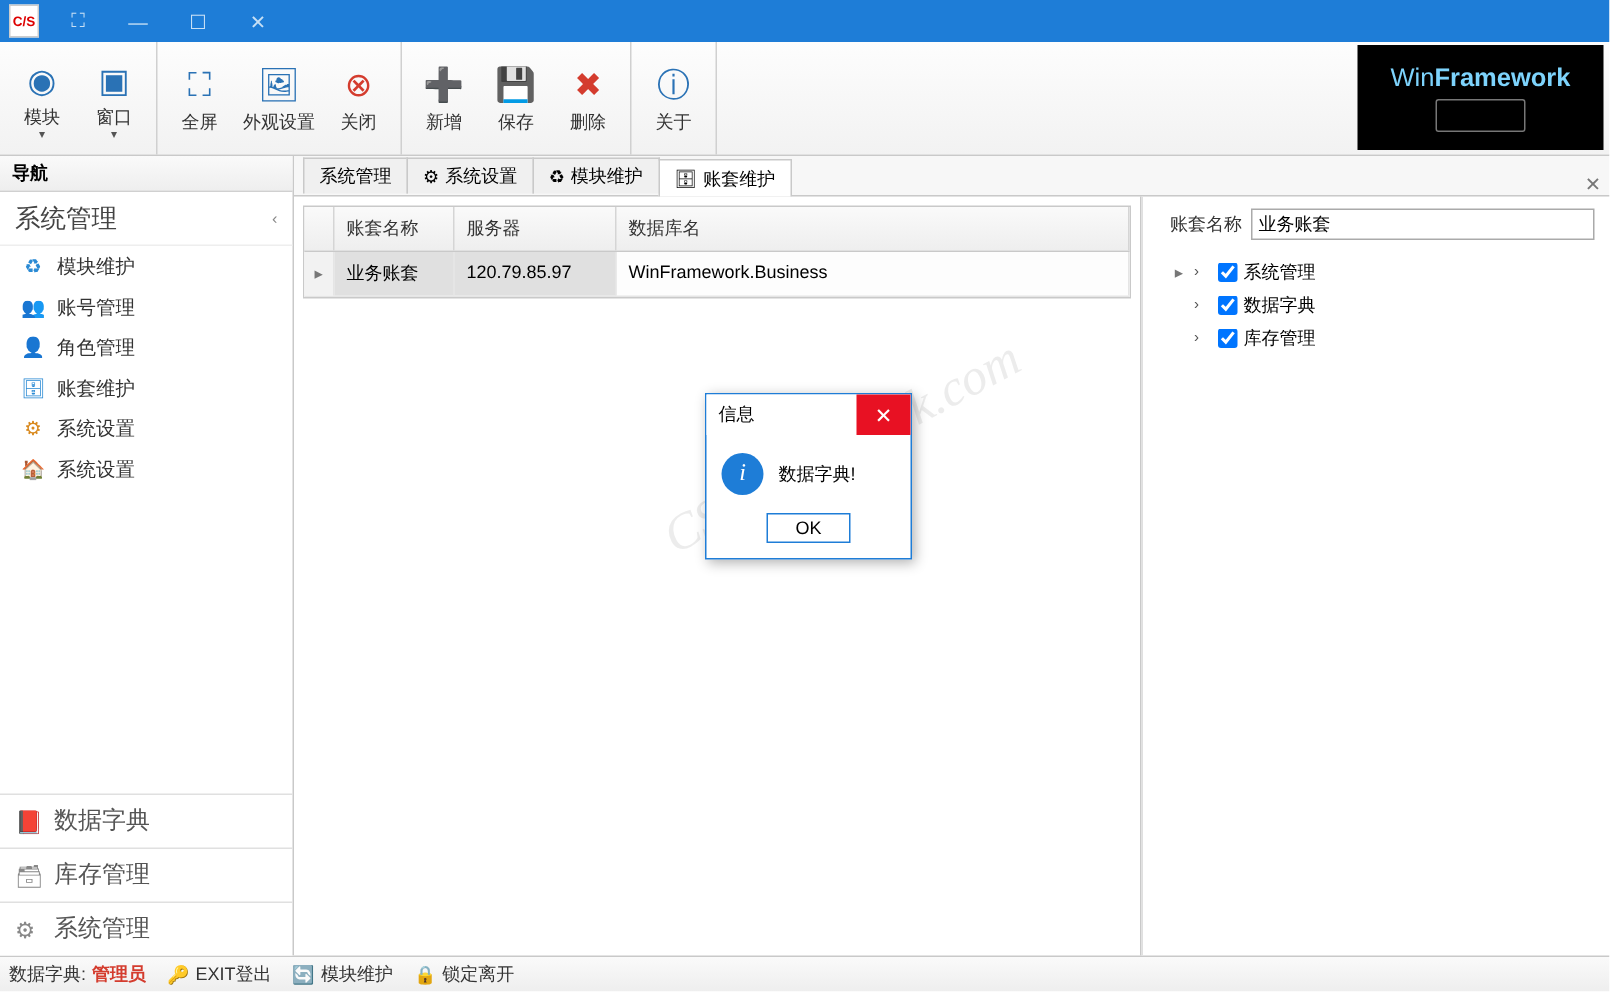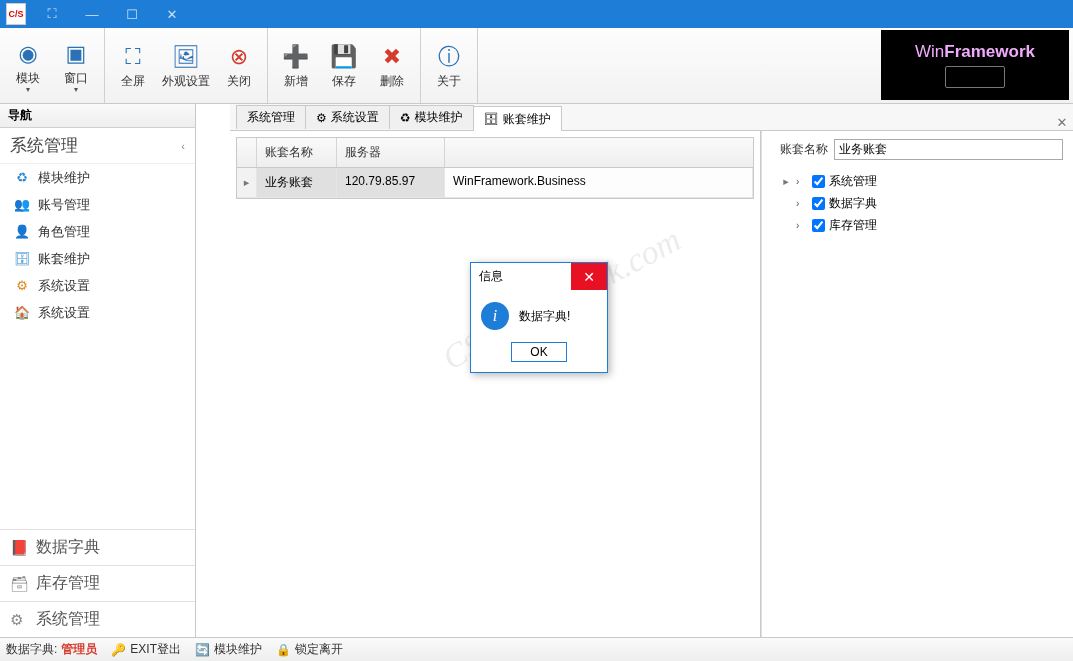--- a/index.html
+++ b/index.html
@@ -9,26 +9,26 @@
 .titlebar .app-icon { width: 20px; height: 22px; background: #fff; margin: 0 6px; display: inline-flex; align-items: center; justify-content: center; font-size: 9px; font-weight: bold; color: #d00; border: 1px solid #ccc; }
 .titlebar .title-text { flex: 1; text-align: center; }
 .titlebar .win-btns { display: flex; }
 .titlebar .win-btn { width: 40px; height: 28px; display: flex; align-items: center; justify-content: center; color: #c7e0f5; cursor: pointer; }
 
 .toolbar { height: 76px; border-bottom: 1px solid #c9c9c9; display: flex; align-items: stretch; background: linear-gradient(#fdfdfd,#f2f2f2); }
 .tool-group { display: flex; align-items: center; border-right: 1px solid #d0d0d0; padding: 0 4px; }
 .tool-btn { width: 48px; display: flex; flex-direction: column; align-items: center; justify-content: center; font-size: 12px; color: #333; padding: 4px 2px; cursor: pointer; }
 .tool-btn .ticon { width: 32px; height: 32px; display: flex; align-items: center; justify-content: center; font-size: 22px; }
 .tool-btn .drop { font-size: 8px; color: #555; margin-top: -2px; }
-.brand-box { margin-left: auto; width: 188px; height: 70px; background: #000; color: #f0abfc; display: flex; flex-direction: column; align-items: center; justify-content: center; margin-right: 4px; margin-top: 2px; }
+.brand-box { margin-left: auto; width: 164px; height: 70px; background: #000; color: #7dd3fc; display: flex; flex-direction: column; align-items: center; justify-content: center; margin-right: 4px; margin-top: 2px; }
 .brand-box .bt { font-size: 17px; font-weight: 300; }
 .brand-box .bt b { font-weight: bold; }
 .brand-box .laptop { width: 60px; height: 22px; border: 1px solid #777; margin-top: 4px; border-radius: 2px; }
 
-.main-area { display: flex; height: calc(661px - 28px - 76px - 24px); gap: 34px; }
+.main-area { display: flex; height: calc(661px - 28px - 76px - 24px); }
 
 .nav-panel { width: 196px; border-right: 1px solid #c9c9c9; display: flex; flex-direction: column; background: #fff; }
 .nav-header { height: 24px; background: linear-gradient(#fafafa,#eee); border-bottom: 1px solid #d0d0d0; font-size: 12px; font-weight: bold; padding-left: 8px; display: flex; align-items: center; }
 .nav-section-title { height: 36px; display: flex; align-items: center; padding-left: 10px; font-size: 17px; color: #444; border-bottom: 1px solid #eee; position: relative; cursor: pointer; }
 .nav-section-title .chev { position: absolute; right: 10px; font-size: 11px; color: #888; }
 .nav-item { height: 27px; display: flex; align-items: center; padding-left: 14px; font-size: 13px; color: #333; cursor: pointer; gap: 8px; }
 .nav-item .nicon { width: 16px; text-align: center; font-size: 13px; }
 .nav-spacer { flex: 1; }
 .nav-bottom-item { height: 36px; display: flex; align-items: center; padding-left: 10px; font-size: 16px; color: #555; border-top: 1px solid #e0e0e0; cursor: pointer; gap: 8px; }
 .nav-bottom-item .nicon { width: 18px; font-size: 15px; }
@@ -213,20 +213,21 @@
         </div>
       <span class="tab-close">✕</span>
     </div>
     <div class="content-body">
       <div class="grid-area">
         <div class="grid">
           <div class="grid-head">
             <div class="gh-ind"></div>
             <div class="gh gh1">账套名称</div>
             <div class="gh gh2">服务器</div>
+            <div class="gh gh3">数据库名</div>
           </div>
           <div class="grid-row">
             <div class="gr-ind">▸</div>
             <div class="gc gh1 sel">业务账套</div>
             <div class="gc gh2 sel">120.79.85.97</div>
             <div class="gc gh3">WinFramework.Business</div>
           </div>
         </div>
       </div>
       <div class="right-panel">

